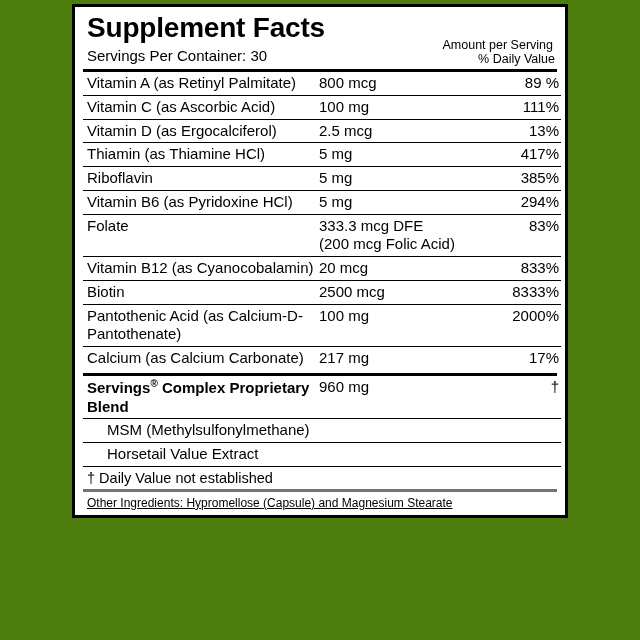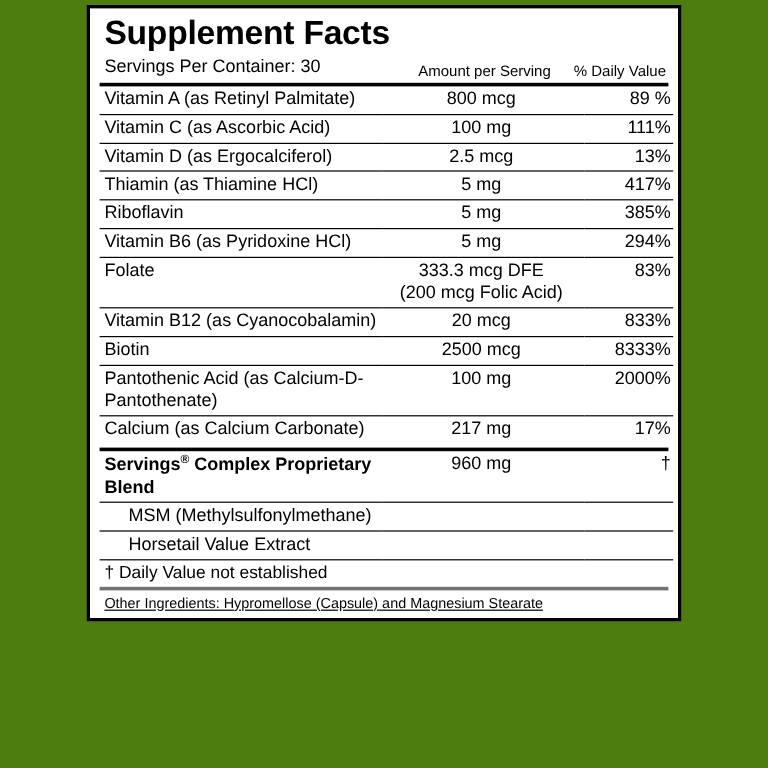--- a/index.html
+++ b/index.html
@@ -45,20 +45,21 @@
     margin-left: 4px;
     line-height: 1.35;
   }
   .head-row {
     display: flex;
     align-items: flex-end;
     justify-content: flex-end;
     margin-top: -19px;
     margin-bottom: 1px;
     height: 19px;
+    flex-direction: column;
   }
   .head-amt {
     font-size: 12.5px;
     text-align: right;
     width: 168px;
     padding-right: 4px;
   }
   .head-dv {
     font-size: 12.5px;
     text-align: right;
@@ -81,21 +82,21 @@
     border-bottom: 1px solid #000;
     line-height: 1.25;
   }
   table.nutri tr.last td {
     border-bottom: none;
   }
   .c-name {
     padding-left: 4px !important;
   }
   .c-amt {
-    text-align: center;
+    text-align: left;
     padding-right: 4px !important;
     white-space: pre-line;
   }
   .c-dv {
     text-align: right;
     padding-right: 2px !important;
   }
   .col-name { width: 236px; }
   .col-amt  { width: 168px; }
   .col-dv   { width: 74px; }

